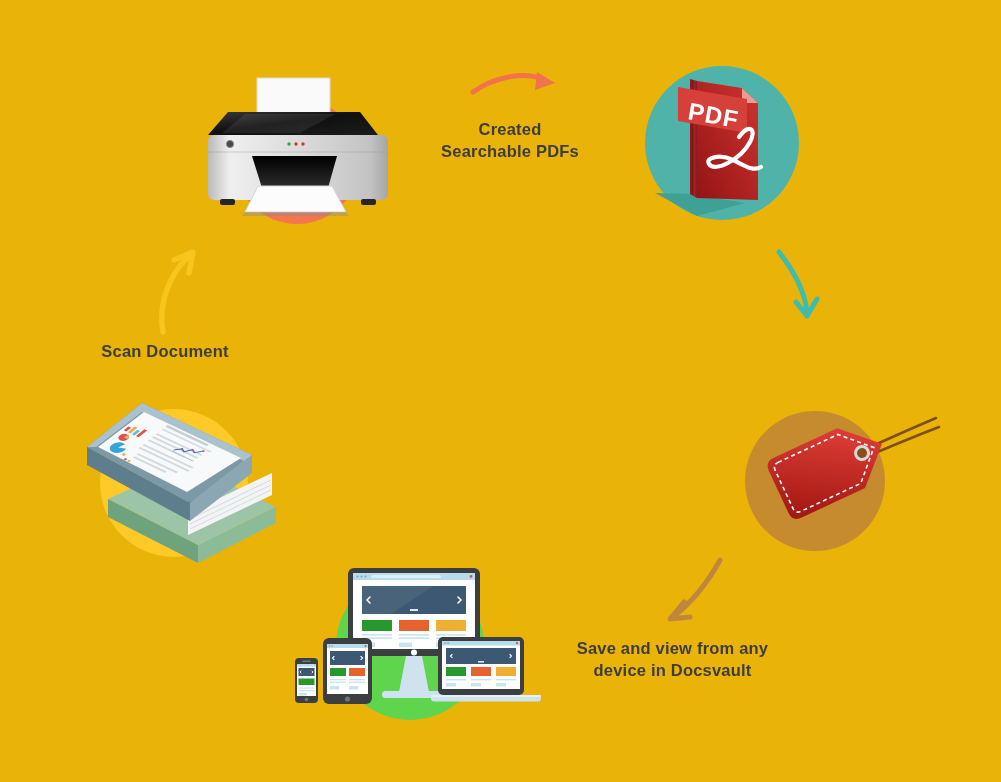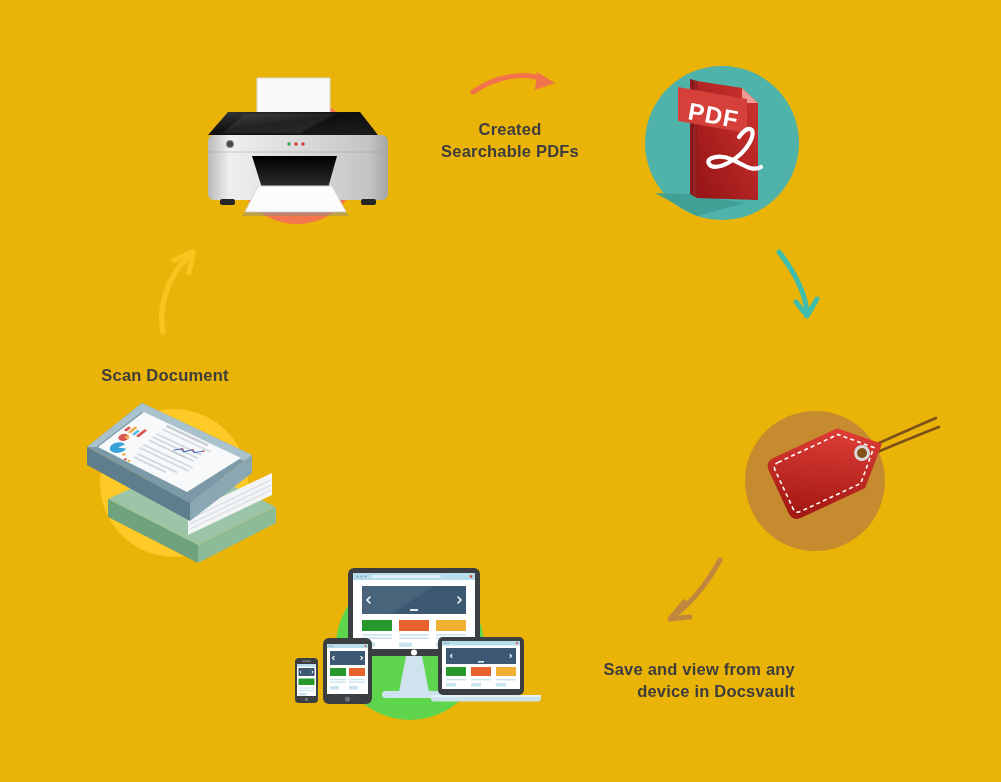--- a/index.html
+++ b/index.html
@@ -123,21 +123,21 @@
         <circle cx="92" cy="33" r="6.5" fill="#84511B" stroke="#D9D9D9" stroke-width="3"></circle>
       </g>
     </svg>
   </figure>
 
   <svg class="arrow" style="left:650px;top:556px;" width="85" height="75" viewBox="0 0 85 75">
     <path d="M 70 4 C 58 26 42 46 24 60" fill="none" stroke="#C0863E" stroke-width="5" stroke-linecap="round"></path>
     <path d="M 34 46 L 20 63 L 40 61" fill="none" stroke="#C0863E" stroke-width="5" stroke-linecap="round" stroke-linejoin="round"></path>
   </svg>
 
-  <div class="label" style="left:550px;top:658px;width:245px;text-align:right;">Save and view from any
+  <div class="label" style="left:550px;top:637px;width:245px;">Save and view from any
 device in Docsvault</div>
 
   <figure class="illus" style="left:283px;top:560px;width:262px;height:162px;">
     <svg width="262" height="162" viewBox="0 0 262 162">
       <circle cx="127" cy="86" r="74" fill="#5FD44D"></circle>
 
       <g>
         <polygon points="123,96 139,96 146,132 116,132" fill="#CFE3EE"></polygon>
         <rect x="99" y="131" width="64" height="7" rx="3.5" fill="#CFE3EE"></rect>
         <rect x="65" y="8" width="132" height="88" rx="6" fill="#3B3F42"></rect>
@@ -305,15 +305,15 @@
         <polygon points="110,108 172,60 172,78 110,126" fill="#8BA7B4"></polygon>
       </g>
     </svg>
   </figure>
 
   <svg class="arrow" style="left:145px;top:246px;" width="65" height="95" viewBox="0 0 65 95">
     <path d="M 18 86 C 13 58 24 28 45 9" fill="none" stroke="#F7C51E" stroke-width="5.5" stroke-linecap="round"></path>
     <path d="M 29 14 L 48 6 L 44 27" fill="none" stroke="#F7C51E" stroke-width="5.5" stroke-linecap="round" stroke-linejoin="round"></path>
   </svg>
 
-  <div class="label" style="left:85px;top:340px;width:160px;margin-top:24px;">Scan Document</div>
+  <div class="label" style="left:85px;top:340px;width:160px;">Scan Document</div>
 
 </div>
 
 </body></html>

